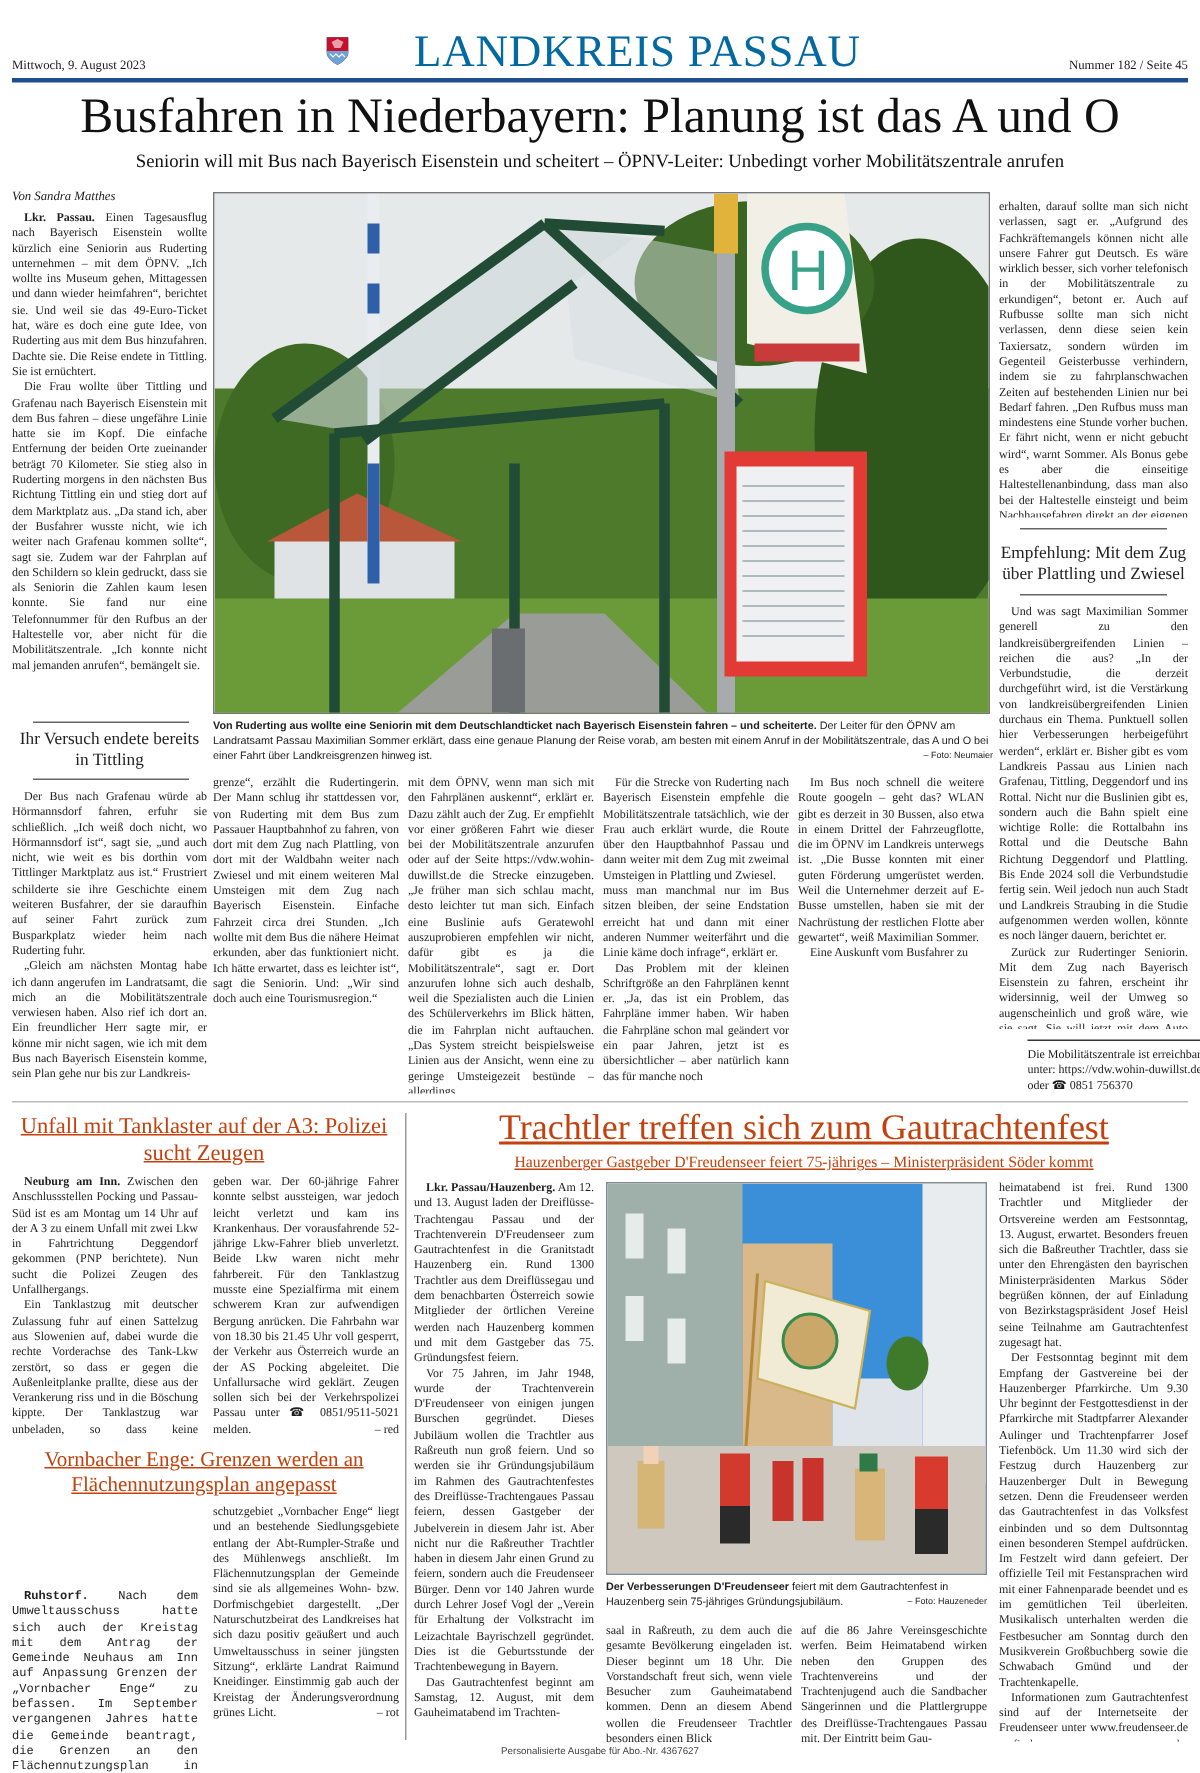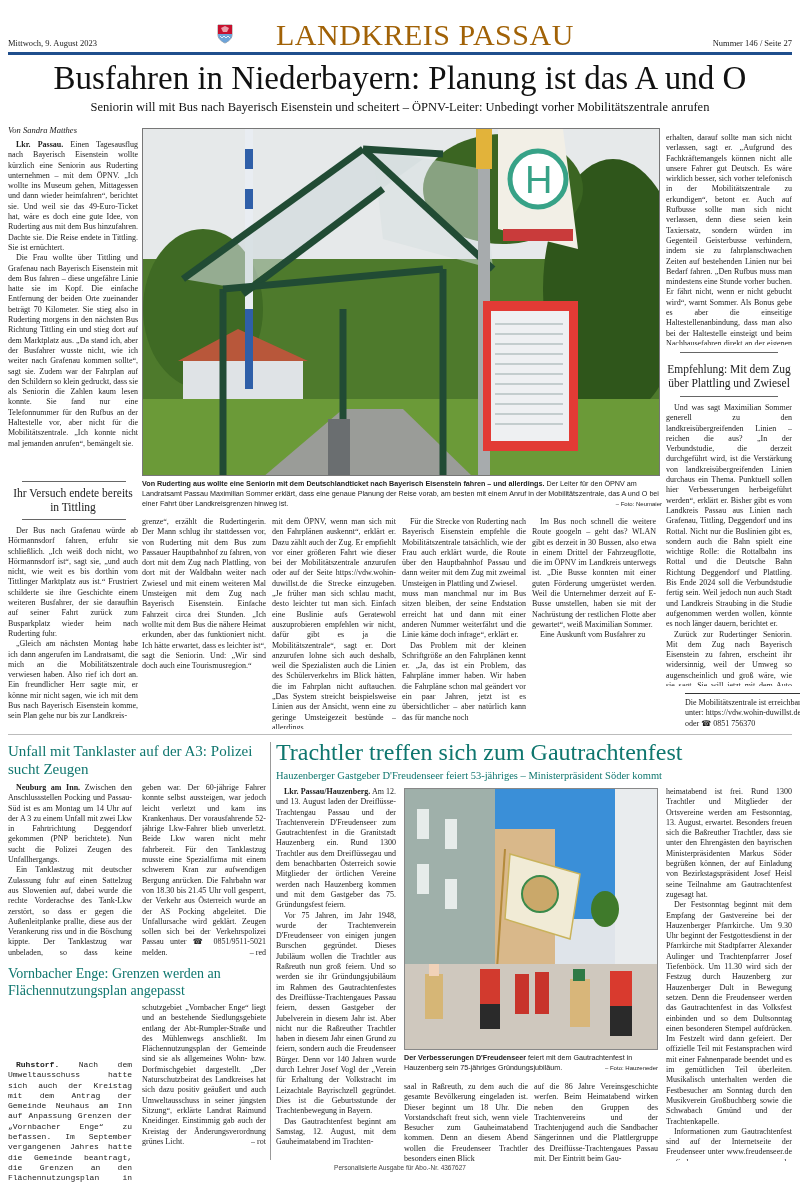--- a/index.html
+++ b/index.html
@@ -2,21 +2,21 @@
 <html><head>
 <meta charset="utf-8">
 <style>
   * { box-sizing: border-box; margin: 0; padding: 0; }
   html, body { width: 800px; height: 1182px; background: #fff; overflow: hidden; }
   body { font-family: "DejaVu Serif", serif; color: #1a1a1a; position: relative; }
 
   .masthead { position: absolute; left: 8px; right: 8px; top: 14px; height: 40px; }
   .mh-date { position: absolute; left: 0; top: 24px; font-size: 8.5px; font-family: "Liberation Serif", serif; }
   .mh-crest { position: absolute; left: 209px; top: 10px; width: 16px; height: 20px; }
-  .mh-title { position: absolute; left: 268px; top: 4px; font-family: "Liberation Serif", serif; font-size: 30px; letter-spacing: 0.5px; color: #a16207; }
+  .mh-title { position: absolute; left: 268px; top: 4px; font-family: "Liberation Serif", serif; font-size: 30px; letter-spacing: 0.5px; color: #0369a1; }
   .mh-num { position: absolute; right: 0; top: 24px; font-size: 8.5px; font-family: "Liberation Serif", serif; }
   .mh-rule { position: absolute; left: 8px; right: 8px; top: 52px; height: 3px; background: #1f4e8c; }
 
   .headline { position: absolute; left: 0; right: 0; text-align: center; font-family: "Liberation Serif", serif; color: #111; }
   .h1 { top: 60px; font-size: 33px; }
   .sub1 { top: 100px; font-size: 12.5px; }
   .byline { position: absolute; left: 8px; top: 125px; font-size: 8.5px; font-style: italic; font-family: "Liberation Serif", serif; }
 
   .col { position: absolute; font-family: "Liberation Serif", serif; font-size: 8px; line-height: 10.3px; text-align: justify; color: #222; overflow: hidden; hyphens: auto; }
   .col p { text-indent: 8px; }
@@ -26,37 +26,37 @@
   .caption { position: absolute; font-family: "Liberation Sans", sans-serif; font-size: 7.2px; line-height: 10px; color: #222; }
   .caption b { font-weight: bold; }
   .credit { float: right; font-size: 6px; }
 
   .subhead { position: absolute; text-align: center; font-family: "Liberation Serif", serif; font-size: 11.5px; line-height: 14px; color: #222; }
   .subhead-rule { position: absolute; height: 1px; background: #666; }
 
   .infobox { position: absolute; font-family: "Liberation Serif", serif; font-size: 8px; line-height: 10.3px; border-top: 1px solid #333; padding-top: 4px; }
 
   .vrule { position: absolute; width: 1px; background: #999; }
-  .h2 { position: absolute; text-align: left; font-family: "Liberation Serif", serif; color: #0f766e; }
+  .h2 { position: absolute; text-align: center; font-family: "Liberation Serif", serif; color: #c2410c; text-decoration: underline; }
   .footer { position: absolute; left: 0; right: 0; top: 1164px; text-align: center; font-family: "Liberation Sans", sans-serif; font-size: 6.5px; color: #444; }
 </style>
 </head>
 <body>
 
 <div class="masthead">
   <span class="mh-date">Mittwoch, 9. August 2023</span>
   <svg class="mh-crest" viewBox="0 0 16 20">
     <path d="M1 1 H15 V11 C15 16 8 19 8 19 C8 19 1 16 1 11 Z" fill="#fff" stroke="#555" stroke-width="0.6"></path>
     <path d="M1 1 H15 V10 H1 Z" fill="#c8102e"></path>
     <path d="M4 4 L8 2 L12 4 L10 8 L6 8 Z" fill="#fff" opacity="0.6"></path>
     <path d="M1 10 H15 V11 C15 16 8 19 8 19 C8 19 1 16 1 11 Z" fill="#6da3d8"></path>
     <path d="M3 12 L5 14 L7 12 L9 14 L11 12 L13 14" stroke="#fff" stroke-width="0.8" fill="none"></path>
   </svg>
   <span class="mh-title">LANDKREIS PASSAU</span>
-  <span class="mh-num">Nummer 146   /   Seite 27</span>
+  <span class="mh-num">Nummer 182   /   Seite 45</span>
 </div>
 <div class="mh-rule"></div>
 
 <div class="headline h1">Busfahren in Niederbayern: Planung ist das A und O</div>
 <div class="headline sub1">Seniorin will mit Bus nach Bayerisch Eisenstein und scheitert – ÖPNV-Leiter: Unbedingt vorher Mobilitätszentrale anrufen</div>
 <div class="byline">Von Sandra Matthes</div>
 
 <div class="col" style="left:8px; top:140px; width:130px; height:335px;">
   <p><b>Lkr. Passau.</b><span> Einen Tagesausflug nach Bayerisch Eisenstein wollte kürzlich eine Seniorin aus Ruderting unternehmen – mit dem ÖPNV. „Ich wollte ins Museum gehen, Mittagessen und dann wieder heimfahren“, berichtet sie. Und weil sie das 49-Euro-Ticket hat, wäre es doch eine gute Idee, von Ruderting aus mit dem Bus hinzufahren. Dachte sie. Die Reise endete in Tittling. Sie ist ernüchtert.</span></p>
   <p>Die Frau wollte über Tittling und Grafenau nach Bayerisch Eisenstein mit dem Bus fahren – diese ungefähre Linie hatte sie im Kopf. Die einfache Entfernung der beiden Orte zueinander beträgt 70 Kilometer. Sie stieg also in Ruderting morgens in den nächsten Bus Richtung Tittling ein und stieg dort auf dem Marktplatz aus. „Da stand ich, aber der Busfahrer wusste nicht, wie ich weiter nach Grafenau kommen sollte“, sagt sie. Zudem war der Fahrplan auf den Schildern so klein gedruckt, dass sie als Seniorin die Zahlen kaum lesen konnte. Sie fand nur eine Telefonnummer für den Rufbus an der Haltestelle vor, aber nicht für die Mobilitätszentrale. „Ich konnte nicht mal jemanden anrufen“, bemängelt sie.</p>
@@ -116,21 +116,21 @@
       <line x1="352" y1="255" x2="420" y2="255"></line>
         <line x1="352" y1="265" x2="420" y2="265"></line>
       <line x1="352" y1="275" x2="420" y2="275"></line>
         <line x1="352" y1="285" x2="420" y2="285"></line>
       <line x1="352" y1="295" x2="420" y2="295"></line>
     </g>
     <rect x="185" y="290" width="22" height="58" fill="#6a6e70"></rect>
   </svg>
 </div>
 <div class="caption" style="left:142px; top:479px; width:520px;">
-  <b>Von Ruderting aus wollte eine Seniorin mit dem Deutschlandticket nach Bayerisch Eisenstein fahren – und allerdings.</b><span> Der Leiter für den ÖPNV am Landratsamt Passau Maximilian Sommer erklärt, dass eine genaue Planung der Reise vorab, am besten mit einem Anruf in der Mobilitätszentrale, das A und O bei einer Fahrt über Landkreisgrenzen hinweg ist.</span>
+  <b>Von Ruderting aus wollte eine Seniorin mit dem Deutschlandticket nach Bayerisch Eisenstein fahren – und scheiterte.</b><span> Der Leiter für den ÖPNV am Landratsamt Passau Maximilian Sommer erklärt, dass eine genaue Planung der Reise vorab, am besten mit einem Anruf in der Mobilitätszentrale, das A und O bei einer Fahrt über Landkreisgrenzen hinweg ist.</span>
   <span class="credit">– Foto: Neumaier</span>
 </div>
 
 <div class="col" style="left:142px; top:517px; width:124px; height:212px;">
   <p style="text-indent:0">grenze“, erzählt die Rudertingerin. Der Mann schlug ihr stattdessen vor, von Ruderting mit dem Bus zum Passauer Hauptbahnhof zu fahren, von dort mit dem Zug nach Plattling, von dort mit der Waldbahn weiter nach Zwiesel und mit einem weiteren Mal Umsteigen mit dem Zug nach Bayerisch Eisenstein. Einfache Fahrzeit circa drei Stunden. „Ich wollte mit dem Bus die nähere Heimat erkunden, aber das funktioniert nicht. Ich hätte erwartet, dass es leichter ist“, sagt die Seniorin. Und: „Wir sind doch auch eine Tourismusregion.“</p>
 </div>
 <div class="col" style="left:272px; top:517px; width:124px; height:212px;">
   <p style="text-indent:0">mit dem ÖPNV, wenn man sich mit den Fahrplänen auskennt“, erklärt er. Dazu zählt auch der Zug. Er empfiehlt vor einer größeren Fahrt wie dieser bei der Mobilitätszentrale anzurufen oder auf der Seite https://vdw.wohin-duwillst.de die Strecke einzugeben. „Je früher man sich schlau macht, desto leichter tut man sich. Einfach eine Buslinie aufs Geratewohl auszuprobieren empfehlen wir nicht, dafür gibt es ja die Mobilitätszentrale“, sagt er. Dort anzurufen lohne sich auch deshalb, weil die Spezialisten auch die Linien des Schülerverkehrs im Blick hätten, die im Fahrplan nicht auftauchen. „Das System streicht beispielsweise Linien aus der Ansicht, wenn eine zu geringe Umsteigezeit bestünde – allerdings</p>
 </div>
 <div class="col" style="left:402px; top:517px; width:124px; height:212px;">
@@ -170,21 +170,21 @@
 <div class="col" style="left:8px; top:1060px; width:124px; height:158px;font-family:Liberation Mono, monospace;">
   <p><b>Ruhstorf.</b><span> Nach dem Umweltausschuss hatte sich auch der Kreistag mit dem Antrag der Gemeinde Neuhaus am Inn auf Anpassung Grenzen der „Vornbacher Enge“ zu befassen. Im September vergangenen Jahres hatte die Gemeinde beantragt, die Grenzen an den Flächennutzungsplan in Vornbach am Inn anzupassen. Das soll Klarheit bei künftigen Bauanträgen schaffen und die Verwaltung vereinfachen. Denn bei den betroffenen Flächen handelt es sich um potenzielles Bauland, das im Landschafts-</span></p>
 </div>
 <div class="col" style="left:142px; top:1003px; width:124px; height:158px;">
   <p style="text-indent:0"><span>schutzgebiet „Vornbacher Enge“ liegt und an bestehende Siedlungsgebiete entlang der Abt-Rumpler-Straße und des Mühlenwegs anschließt. Im Flächennutzungsplan der Gemeinde sind sie als allgemeines Wohn- bzw. Dorfmischgebiet dargestellt. „Der Naturschutzbeirat des Landkreises hat sich dazu positiv geäußert und auch Umweltausschuss in seiner jüngsten Sitzung“, erklärte Landrat Raimund Kneidinger. Einstimmig gab auch der Kreistag der Änderungsverordnung grünes Licht.</span> <span style="float:right">– rot</span></p>
 </div>
 
 <div class="vrule" style="left:270px; top:742px; height:418px;"></div>
 
 <div class="h2" style="left:276px; top:738px; width:520px; font-size:24px; line-height:28px;">Trachtler treffen sich zum Gautrachtenfest</div>
-<div class="h2" style="left:276px; top:770px; width:520px; font-size:10.5px;">Hauzenberger Gastgeber D'Freudenseer feiert 53-jähriges – Ministerpräsident Söder kommt</div>
+<div class="h2" style="left:276px; top:770px; width:520px; font-size:10.5px;">Hauzenberger Gastgeber D'Freudenseer feiert 75-jähriges – Ministerpräsident Söder kommt</div>
 
 <div class="col" style="left:276px; top:787px; width:120px; height:374px;">
   <p><b>Lkr. Passau/Hauzenberg.</b><span> Am 12. und 13. August laden der Dreiflüsse-Trachtengau Passau und der Trachtenverein D'Freudenseer zum Gautrachtenfest in die Granitstadt Hauzenberg ein. Rund 1300 Trachtler aus dem Dreiflüssegau und dem benachbarten Österreich sowie Mitglieder der örtlichen Vereine werden nach Hauzenberg kommen und mit dem Gastgeber das 75. Gründungsfest feiern.</span></p>
   <p>Vor 75 Jahren, im Jahr 1948, wurde der Trachtenverein D'Freudenseer von einigen jungen Burschen gegründet. Dieses Jubiläum wollen die Trachtler aus Raßreuth nun groß feiern. Und so werden sie ihr Gründungsjubiläum im Rahmen des Gautrachtenfestes des Dreiflüsse-Trachtengaues Passau feiern, dessen Gastgeber der Jubelverein in diesem Jahr ist. Aber nicht nur die Raßreuther Trachtler haben in diesem Jahr einen Grund zu feiern, sondern auch die Freudenseer Bürger. Denn vor 140 Jahren wurde durch Lehrer Josef Vogl der „Verein für Erhaltung der Volkstracht im Leizachtale Bayrischzell gegründet. Dies ist die Geburtsstunde der Trachtenbewegung in Bayern.</p>
   <p>Das Gautrachtenfest beginnt am Samstag, 12. August, mit dem Gauheimatabend im Trachten-</p>
 </div>
 
 <div class="photo" style="left:404px; top:788px; width:254px; height:262px; border:1px solid #888;">
   <svg width="254" height="262" viewBox="0 0 254 262" preserveAspectRatio="none">
     <rect width="254" height="262" fill="#3a8fd8"></rect>

